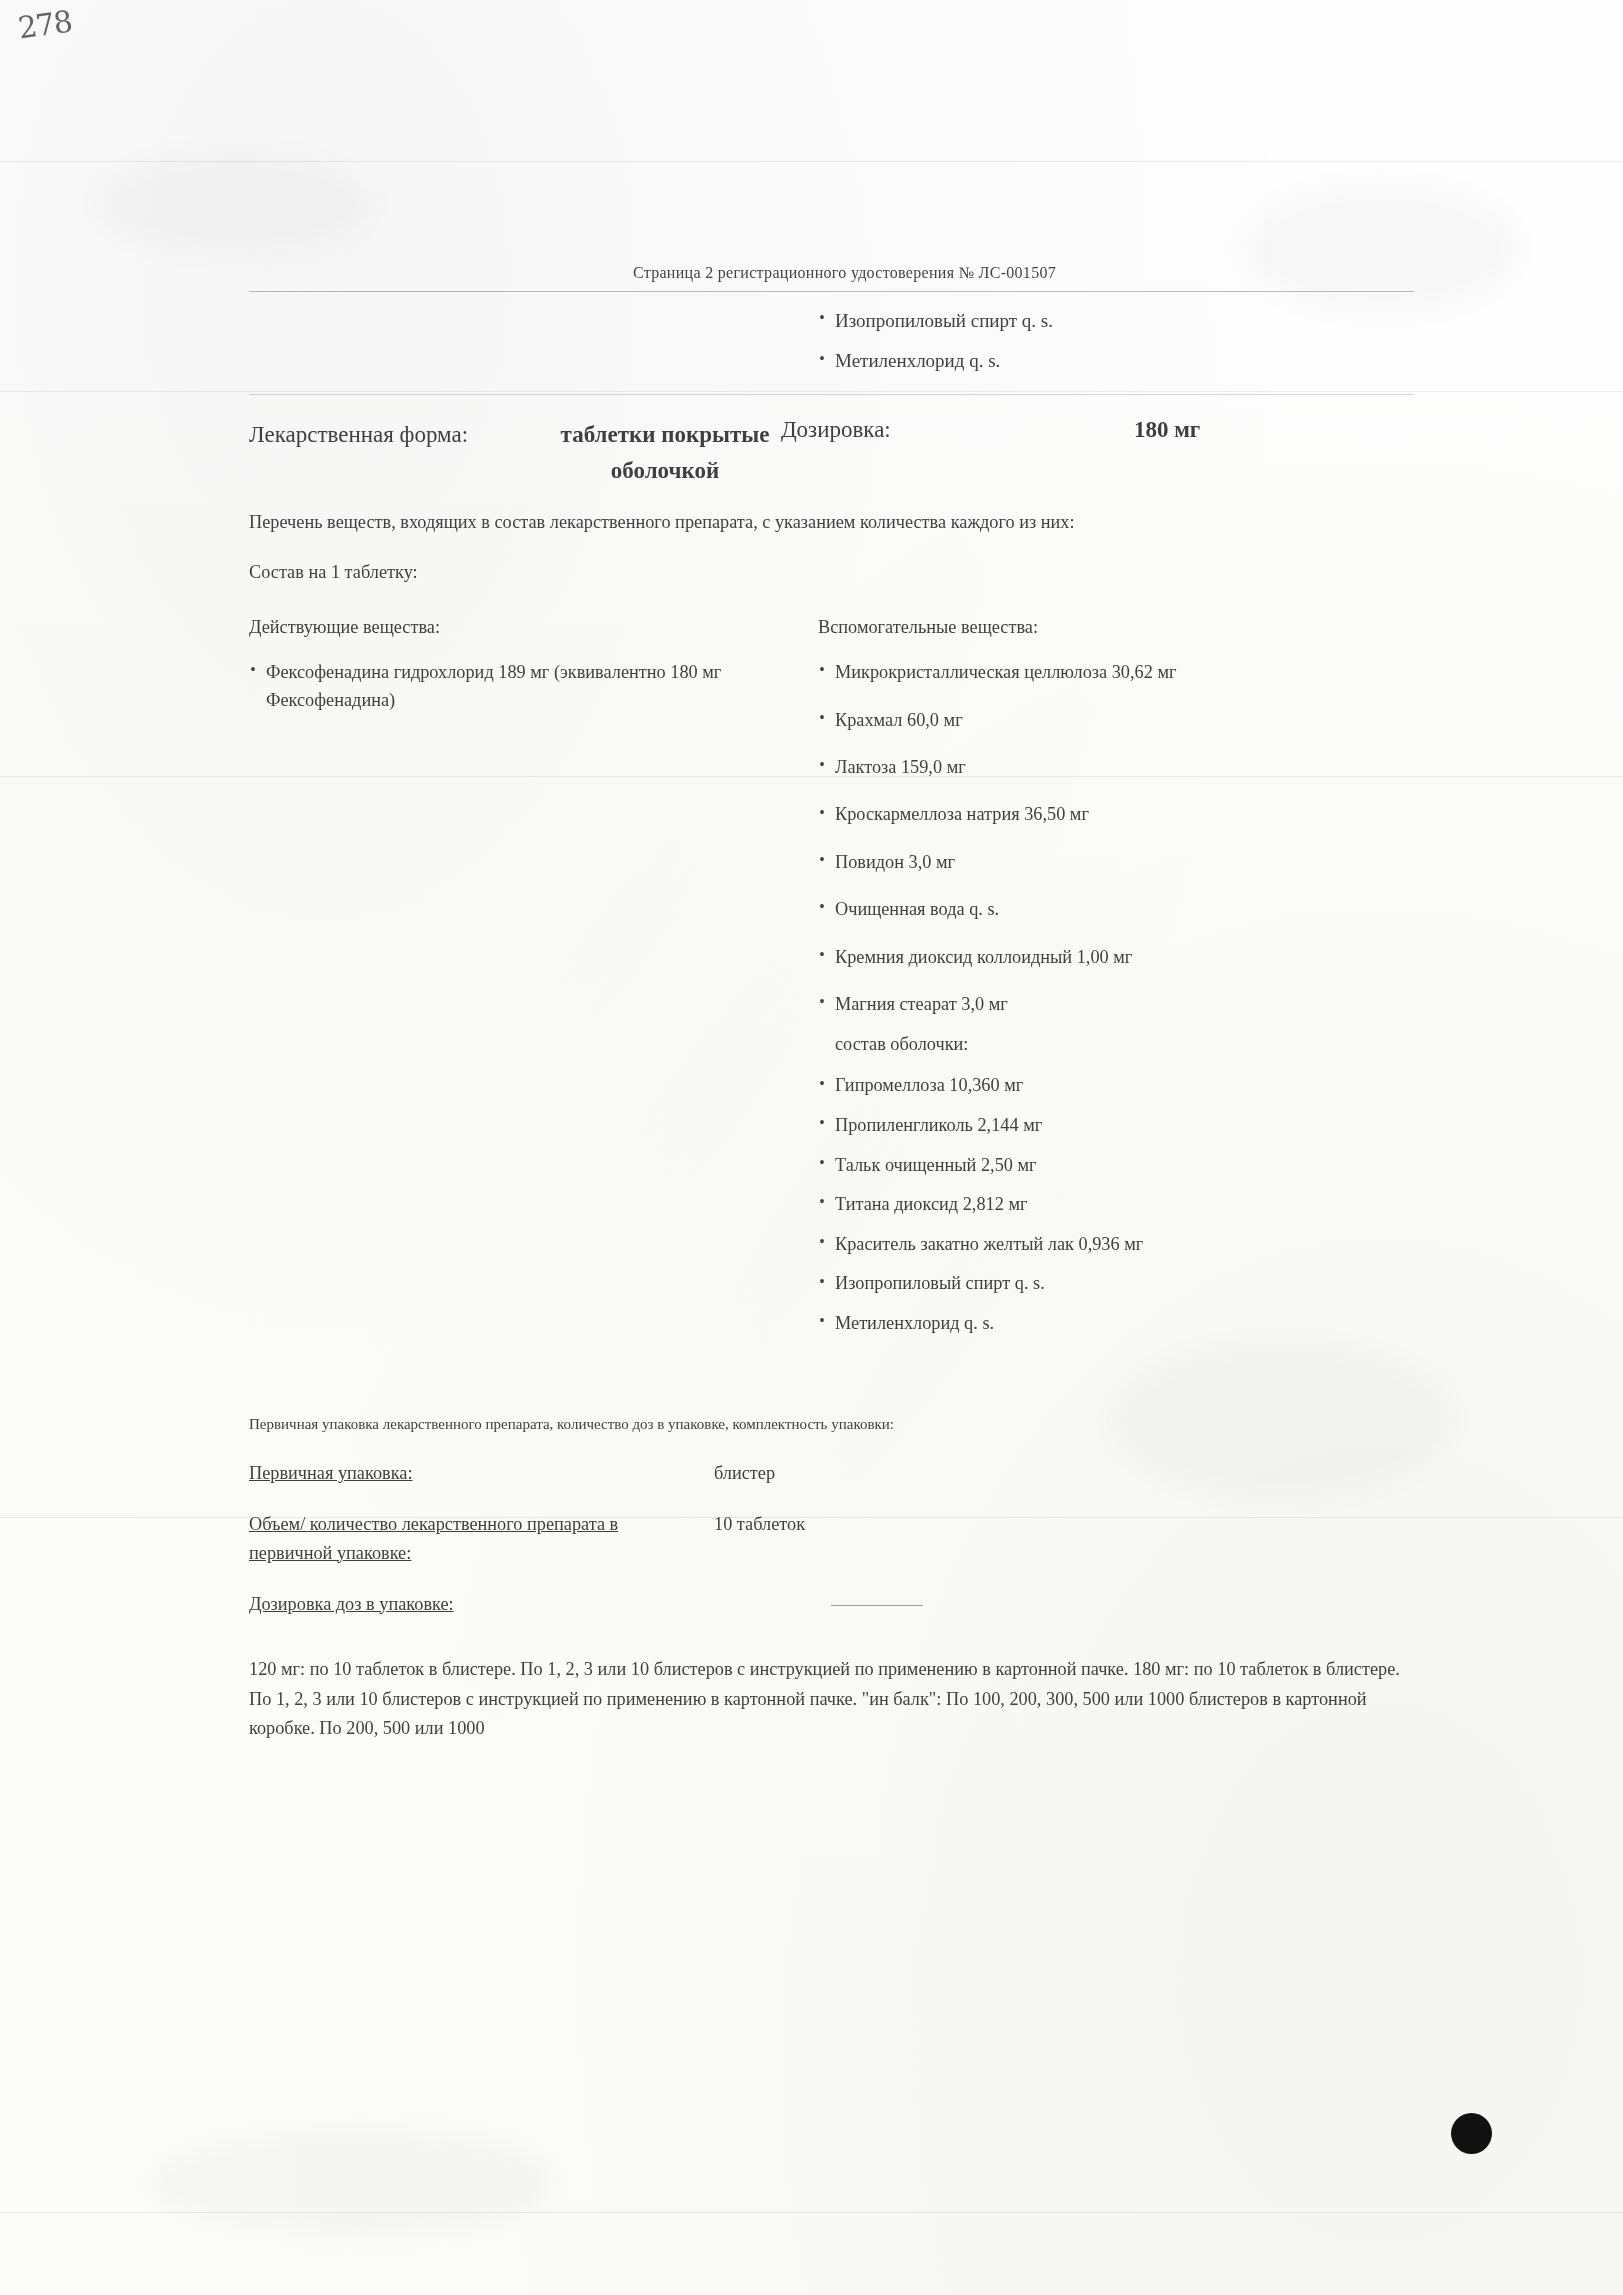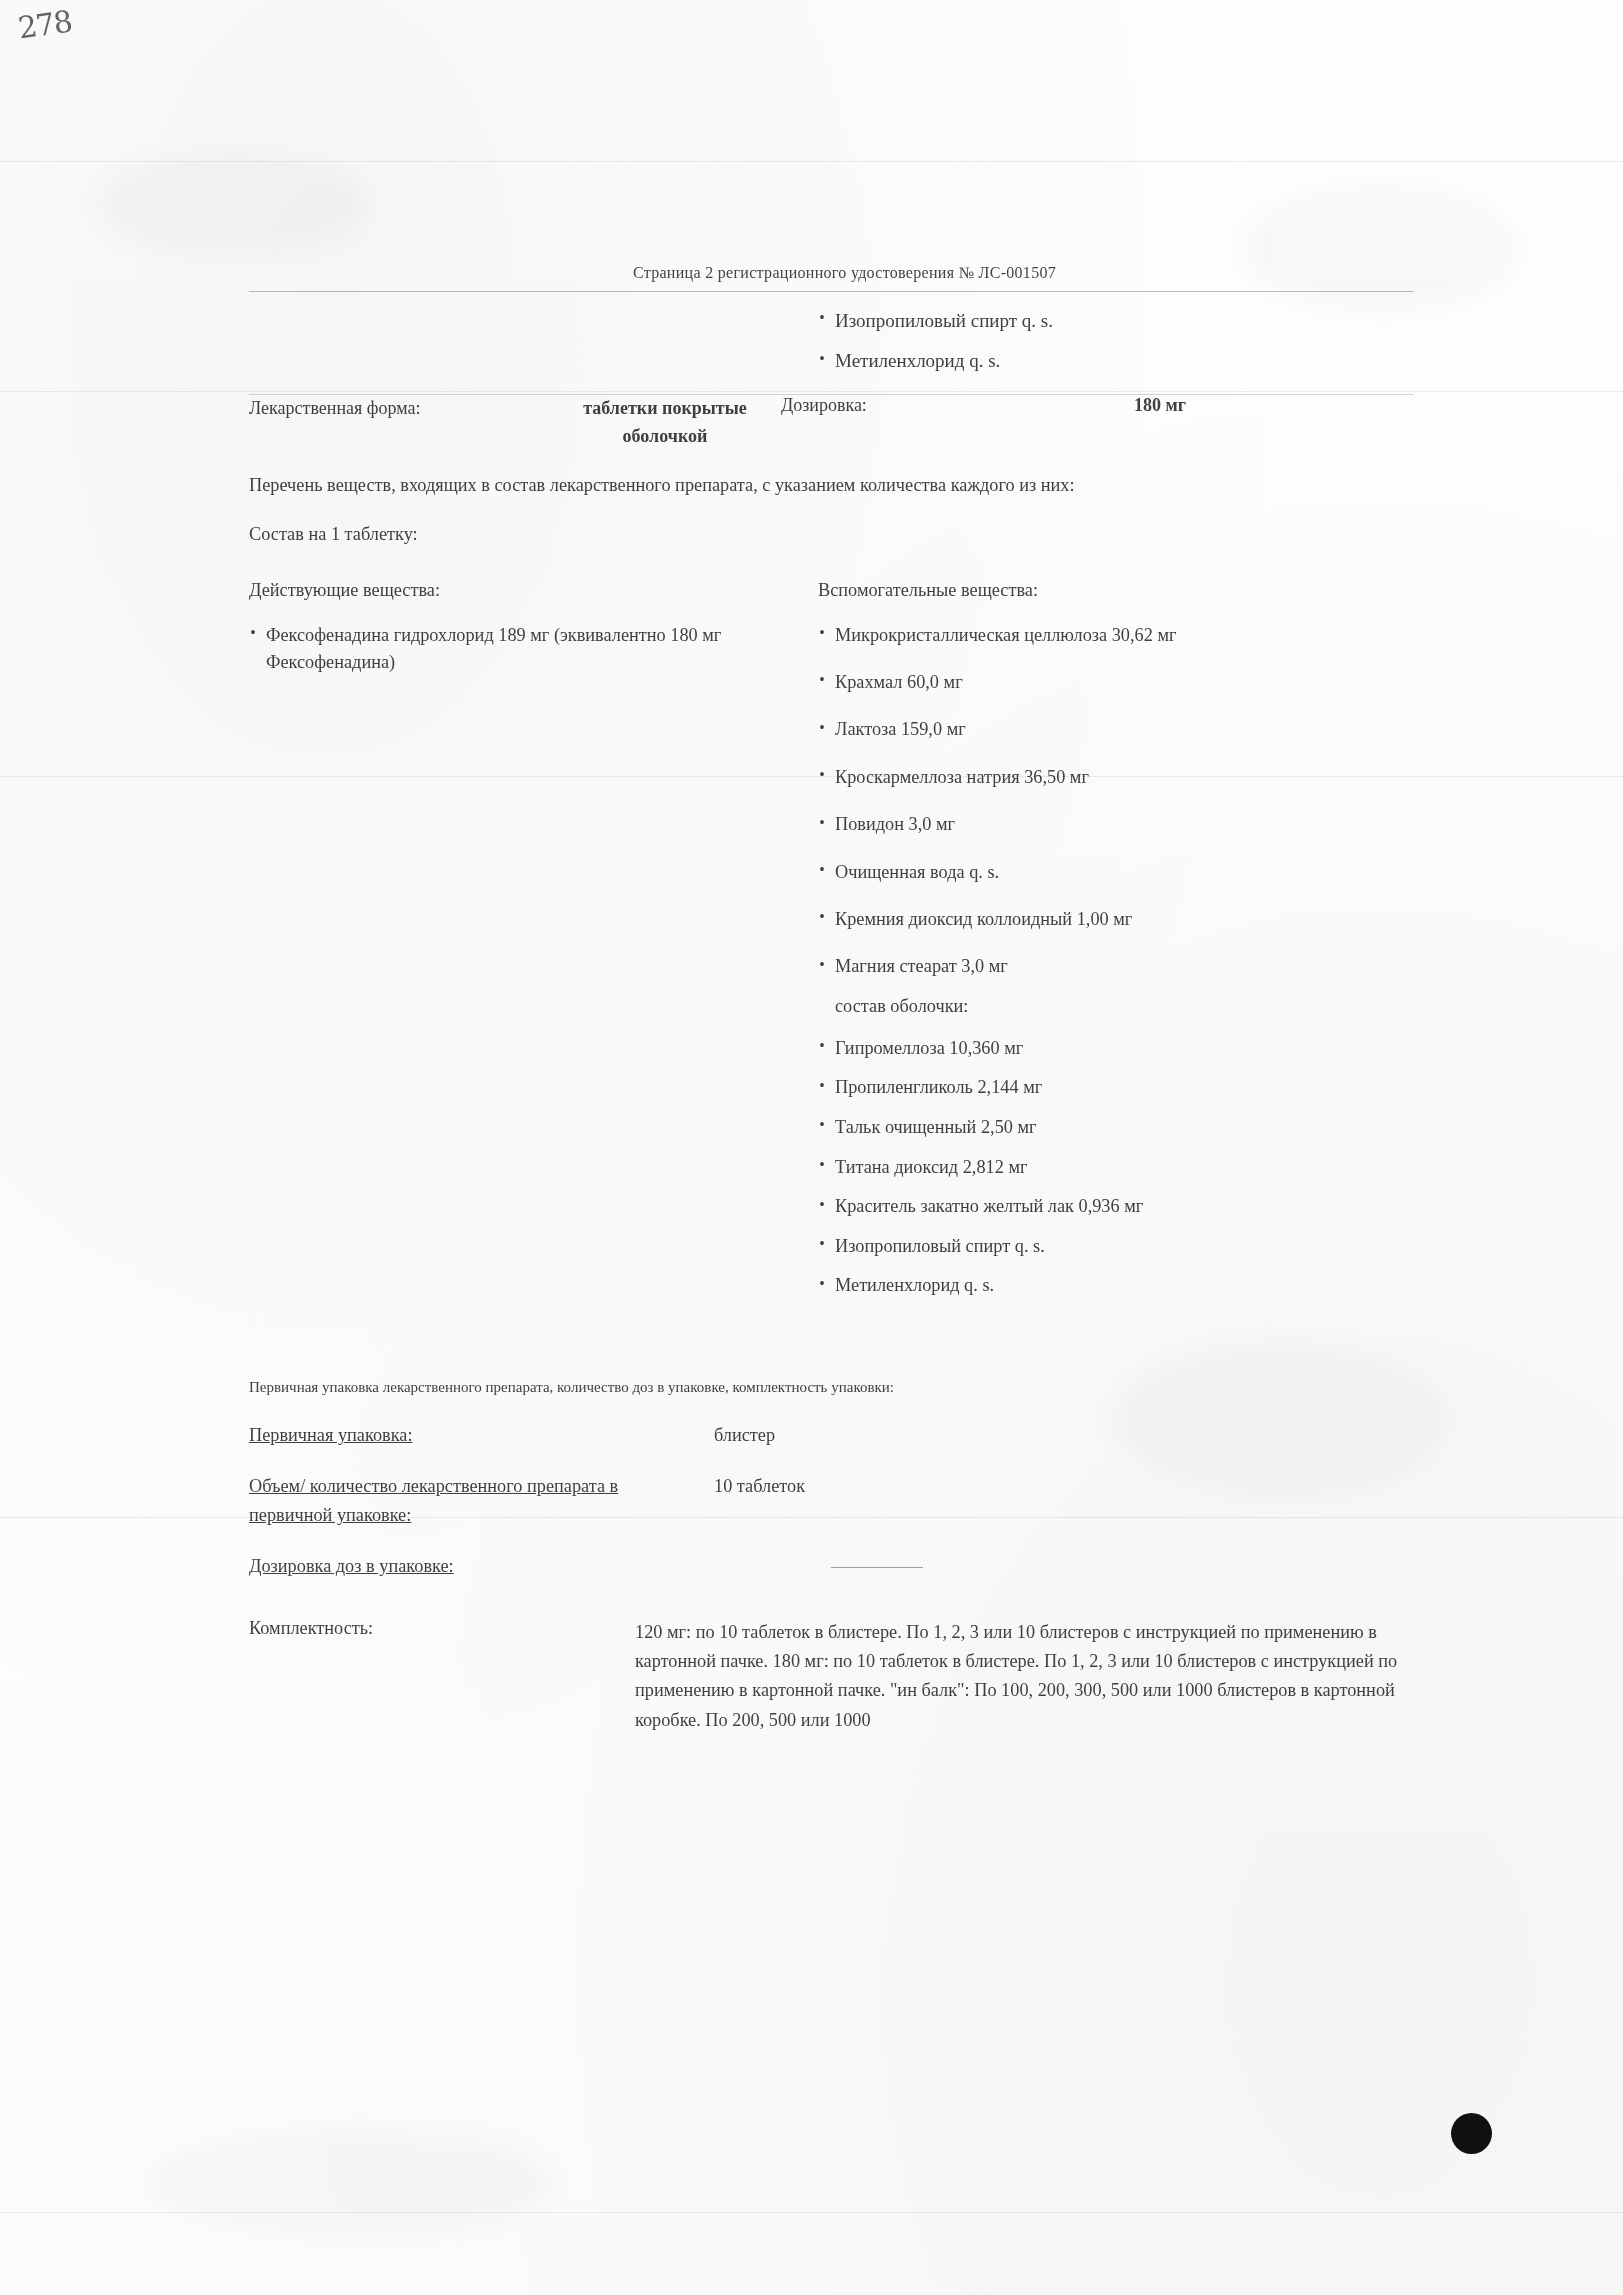--- a/index.html
+++ b/index.html
@@ -74,21 +74,22 @@
     margin-top: 14.4px;
     padding-left: 569px;
     font-size: 19px;
     line-height: 1.58;
   }
 
   
   .formrow {
     display: flex;
     align-items: flex-start;
-    font-size: 18px;
+    margin-top: 22px;
+    font-size: 23px;
   }
   .formrow .lbl {
     width: 308px;
     line-height: 1.55;
   }
   .formrow .val-bold {
     width: 216px;
     font-weight: bold;
     text-align: center;
     line-height: 1.55;
@@ -287,21 +288,20 @@
 
     <div class="pack-row">
       <div class="pk-lbl">Дозировка доз в упаковке:</div>
       <div class="pk-val">
         <span></span>
         <span class="dash-line"></span>
       </div>
     </div>
 
     <div class="complect-row">
-      <div class="pk-lbl">Комплектность:</div>
       <div class="pk-body">120 мг: по 10 таблеток в блистере. По 1, 2, 3 или 10 блистеров с инструкцией по применению в картонной пачке. 180 мг: по 10 таблеток в блистере. По 1, 2, 3 или 10 блистеров с инструкцией по применению в картонной пачке. "ин балк": По 100, 200, 300, 500 или 1000 блистеров в картонной коробке. По 200, 500 или 1000</div>
     </div>
 
   </div>
 
   <div class="dot"></div>
 
 </div>
 
 

